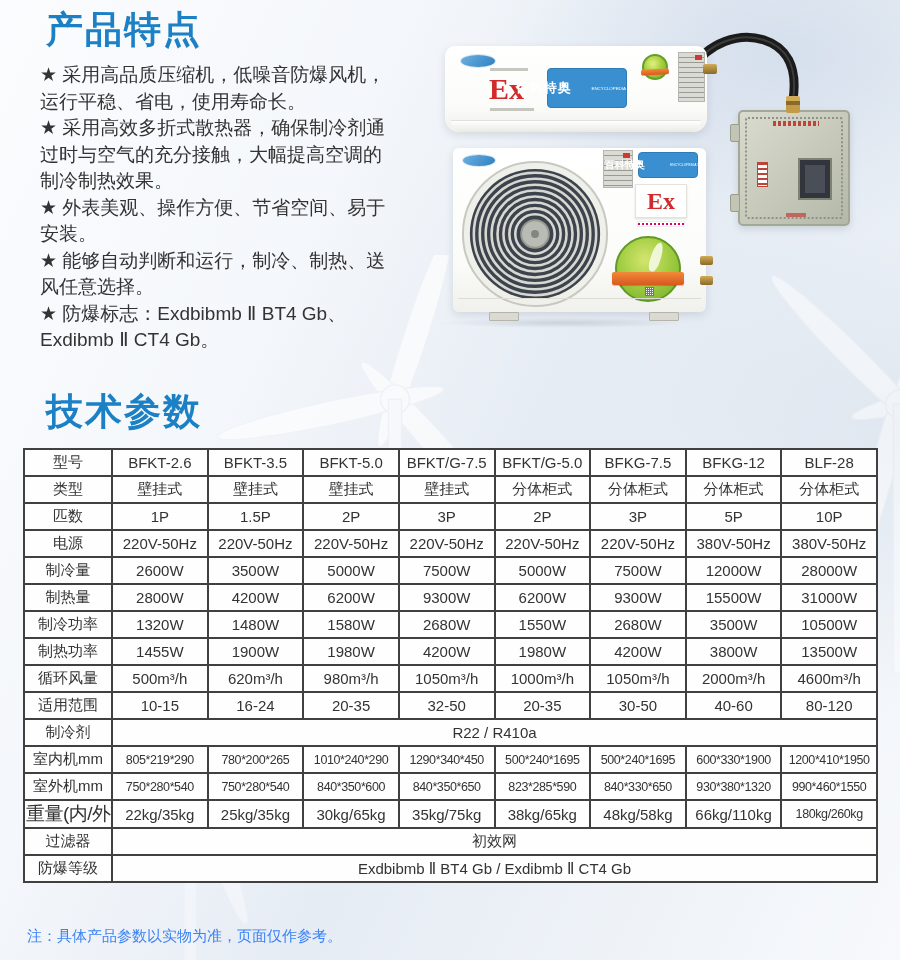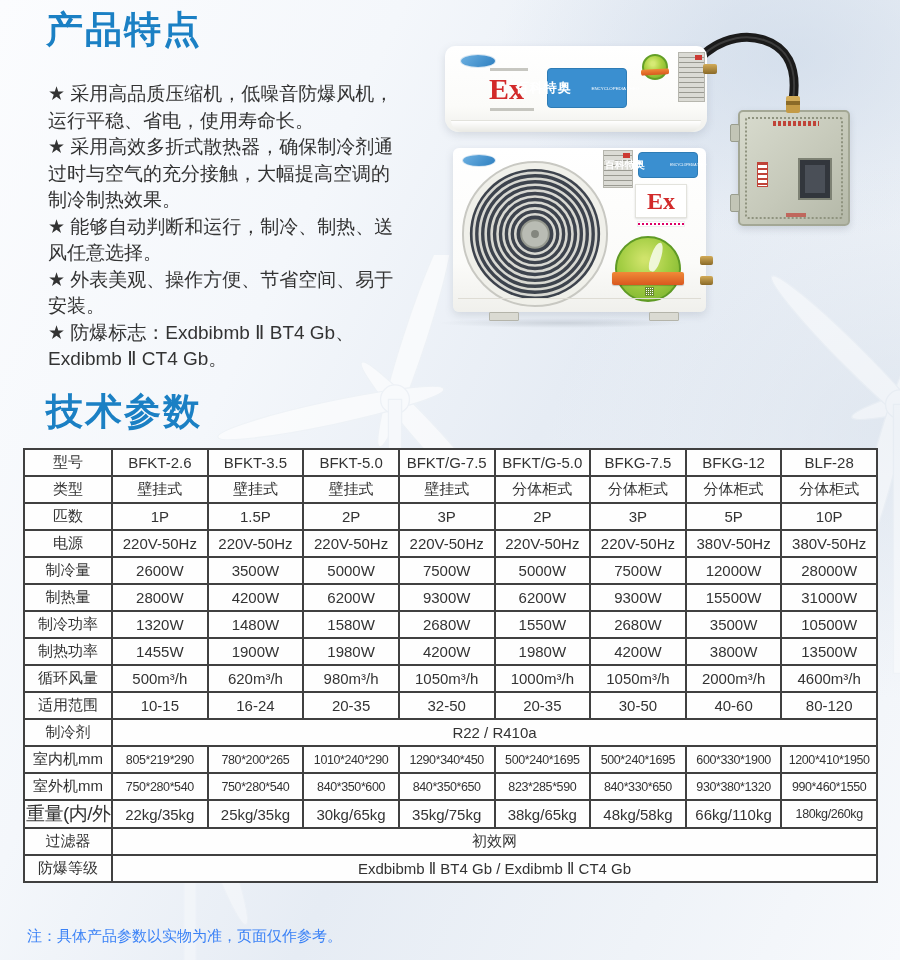--- a/index.html
+++ b/index.html
@@ -21,22 +21,22 @@
   .turbine{position:absolute;opacity:.65;}
   .t1{left:215px;top:255px;width:360px;height:420px;}
   .t2{left:740px;top:260px;width:320px;height:420px;opacity:.5;}
   .t3{left:40px;top:640px;width:300px;height:380px;opacity:.4;}
 
   
   .section-title{position:absolute;left:46px;color:var(--accent-blue);
     font-size:37px;font-weight:700;letter-spacing:2px;z-index:1;}
   #features-title{top:5px;}
   #specs-title{top:387px;text-align:right;}
-  .features{position:absolute;left:48px;top:62px;width:350px;z-index:1;
-    color:var(--body-text);font-size:19px;line-height:26.5px;margin-top:19px;}
+  .features{position:absolute;left:40px;top:62px;width:350px;z-index:1;
+    color:var(--body-text);font-size:19px;line-height:26.5px;}
   .note{position:absolute;left:27px;top:927px;font-size:15px;color:#3b82f6;z-index:1;}
 
   
   .spec-table{position:absolute;left:23px;top:448px;width:855px;z-index:1;
     border-collapse:collapse;table-layout:fixed;}
   .spec-table td{border:2px solid var(--table-border);height:27px;padding:0 1px;
     text-align:center;vertical-align:middle;background:#fefefe;
     color:#333;font-size:15px;white-space:nowrap;overflow:hidden;}
   .spec-table td.tight{font-size:12.5px;letter-spacing:-.4px;}
   .spec-table td.label-tight{font-size:19px;letter-spacing:-.5px;}
@@ -157,22 +157,22 @@
       <circle r="11"></circle>
         <rect x="-5" y="0" width="10" height="205" fill="#fcfdfe"></rect>
     </g>
   </svg>
 </div>
 
 <h1 class="section-title" id="features-title">产品特点</h1>
 <div class="features">
   <div>★ 采用高品质压缩机，低噪音防爆风机，运行平稳、省电，使用寿命长。</div>
   <div>★ 采用高效多折式散热器，确保制冷剂通过时与空气的充分接触，大幅提高空调的制冷制热效果。</div>
+  <div>★ 外表美观、操作方便、节省空间、易于安装。</div>
   <div>★ 能够自动判断和运行，制冷、制热、送风任意选择。</div>
-  <div>★ 外表美观、操作方便、节省空间、易于安装。</div>
   <div>★ 防爆标志：Exdbibmb Ⅱ BT4 Gb、Exdibmb Ⅱ CT4 Gb。</div>
 </div>
 
 <div class="product">
   <div class="shadow-ellipse"></div>
 
   <svg class="hose-svg" viewBox="0 0 492 315">
     <path d="M 283 40 C 300 12, 332 2, 356 10 C 378 17, 390 36, 385 70" fill="none" stroke="#1b1b1b" stroke-width="9" stroke-linecap="round"></path>
     <path d="M 283 40 C 300 12, 332 2, 356 10 C 378 17, 390 36, 385 70" fill="none" stroke="rgba(255,255,255,.15)" stroke-width="2" stroke-linecap="round"></path>
     <rect x="270" y="33" width="16" height="11" rx="2" fill="#b98f3e" stroke="#8a6a28"></rect>

